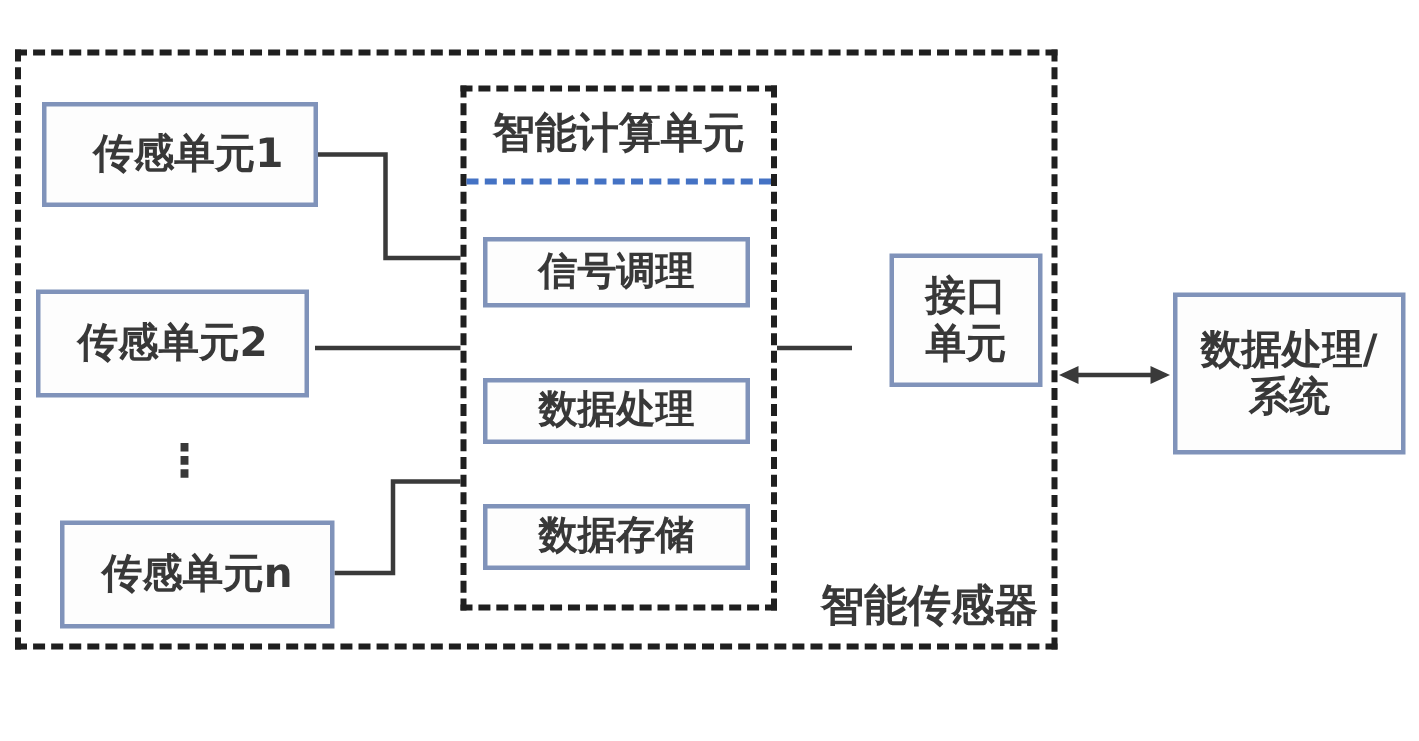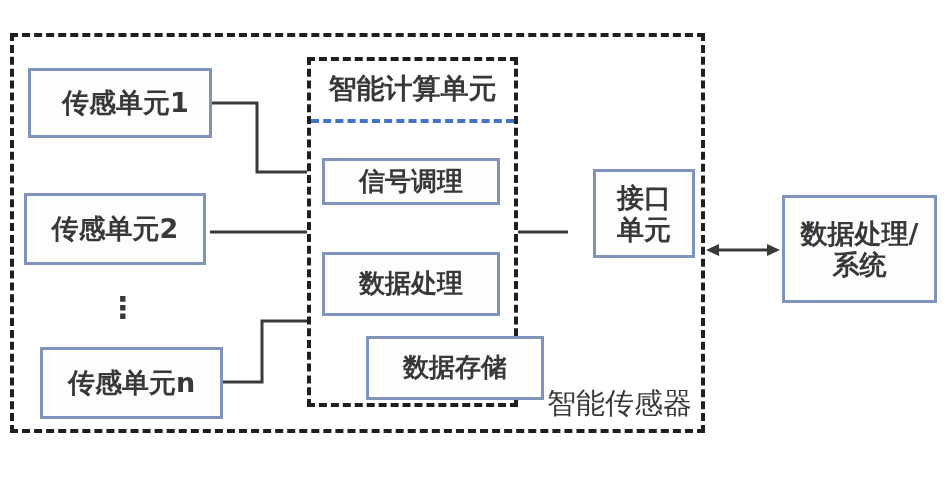--- a/index.html
+++ b/index.html
@@ -37,40 +37,40 @@
     text-align: center;
     font-weight: bold;
     font-size: 27px;
     color: #383838;
     white-space: pre-line;
     line-height: 1.15;
   }
   .sensor-1 { left: 28px;  top: 68px;  width: 184px; height: 70px; padding-left: 11px; }
   .sensor-2 { left: 24px;  top: 193px; width: 182px; height: 72px; }
   .sensor-n { left: 40px;  top: 347px; width: 183px; height: 72px; }
-  .module   { left: 322px; width: 178px; height: 64px; font-size: 26px; }
+  .module   { left: 322px; width: 178px; height: 44px; font-size: 26px; }
   .module-signal  { top: 158px; height: 47px; align-items: center; }
   .module-process { top: 252px; }
-  .module-storage { top: 336px; margin-left: 44px; }
+  .module-storage { top: 336px; }
   .interface-unit { left: 593px; top: 169px; width: 102px; height: 89px; }
   .external-box   { left: 782px; top: 195px; width: 155px; height: 108px; }
   .computing-title {
     position: absolute;
     left: 307px; top: 61px; width: 211px; height: 56px;
     display: flex; align-items: center; justify-content: center;
     font-weight: bold; font-size: 28px; color: #383838;
   }
   .title-divider {
     position: absolute;
     left: 311px; top: 119px; width: 203px; height: 0;
     border-top: 4px dashed #4472c4;
   }
   .floating-label {
     position: absolute;
-    font-weight: normal;
+    font-weight: bold;
     font-size: 29px;
     color: #383838;
     text-align: right;
   }
   .smart-sensor-label { left: 547px; top: 384px; }
   .vertical-ellipsis {
     position: absolute;
     left: 103px; top: 291px; width: 40px;
     text-align: center;
     font-weight: bold; font-size: 30px;

